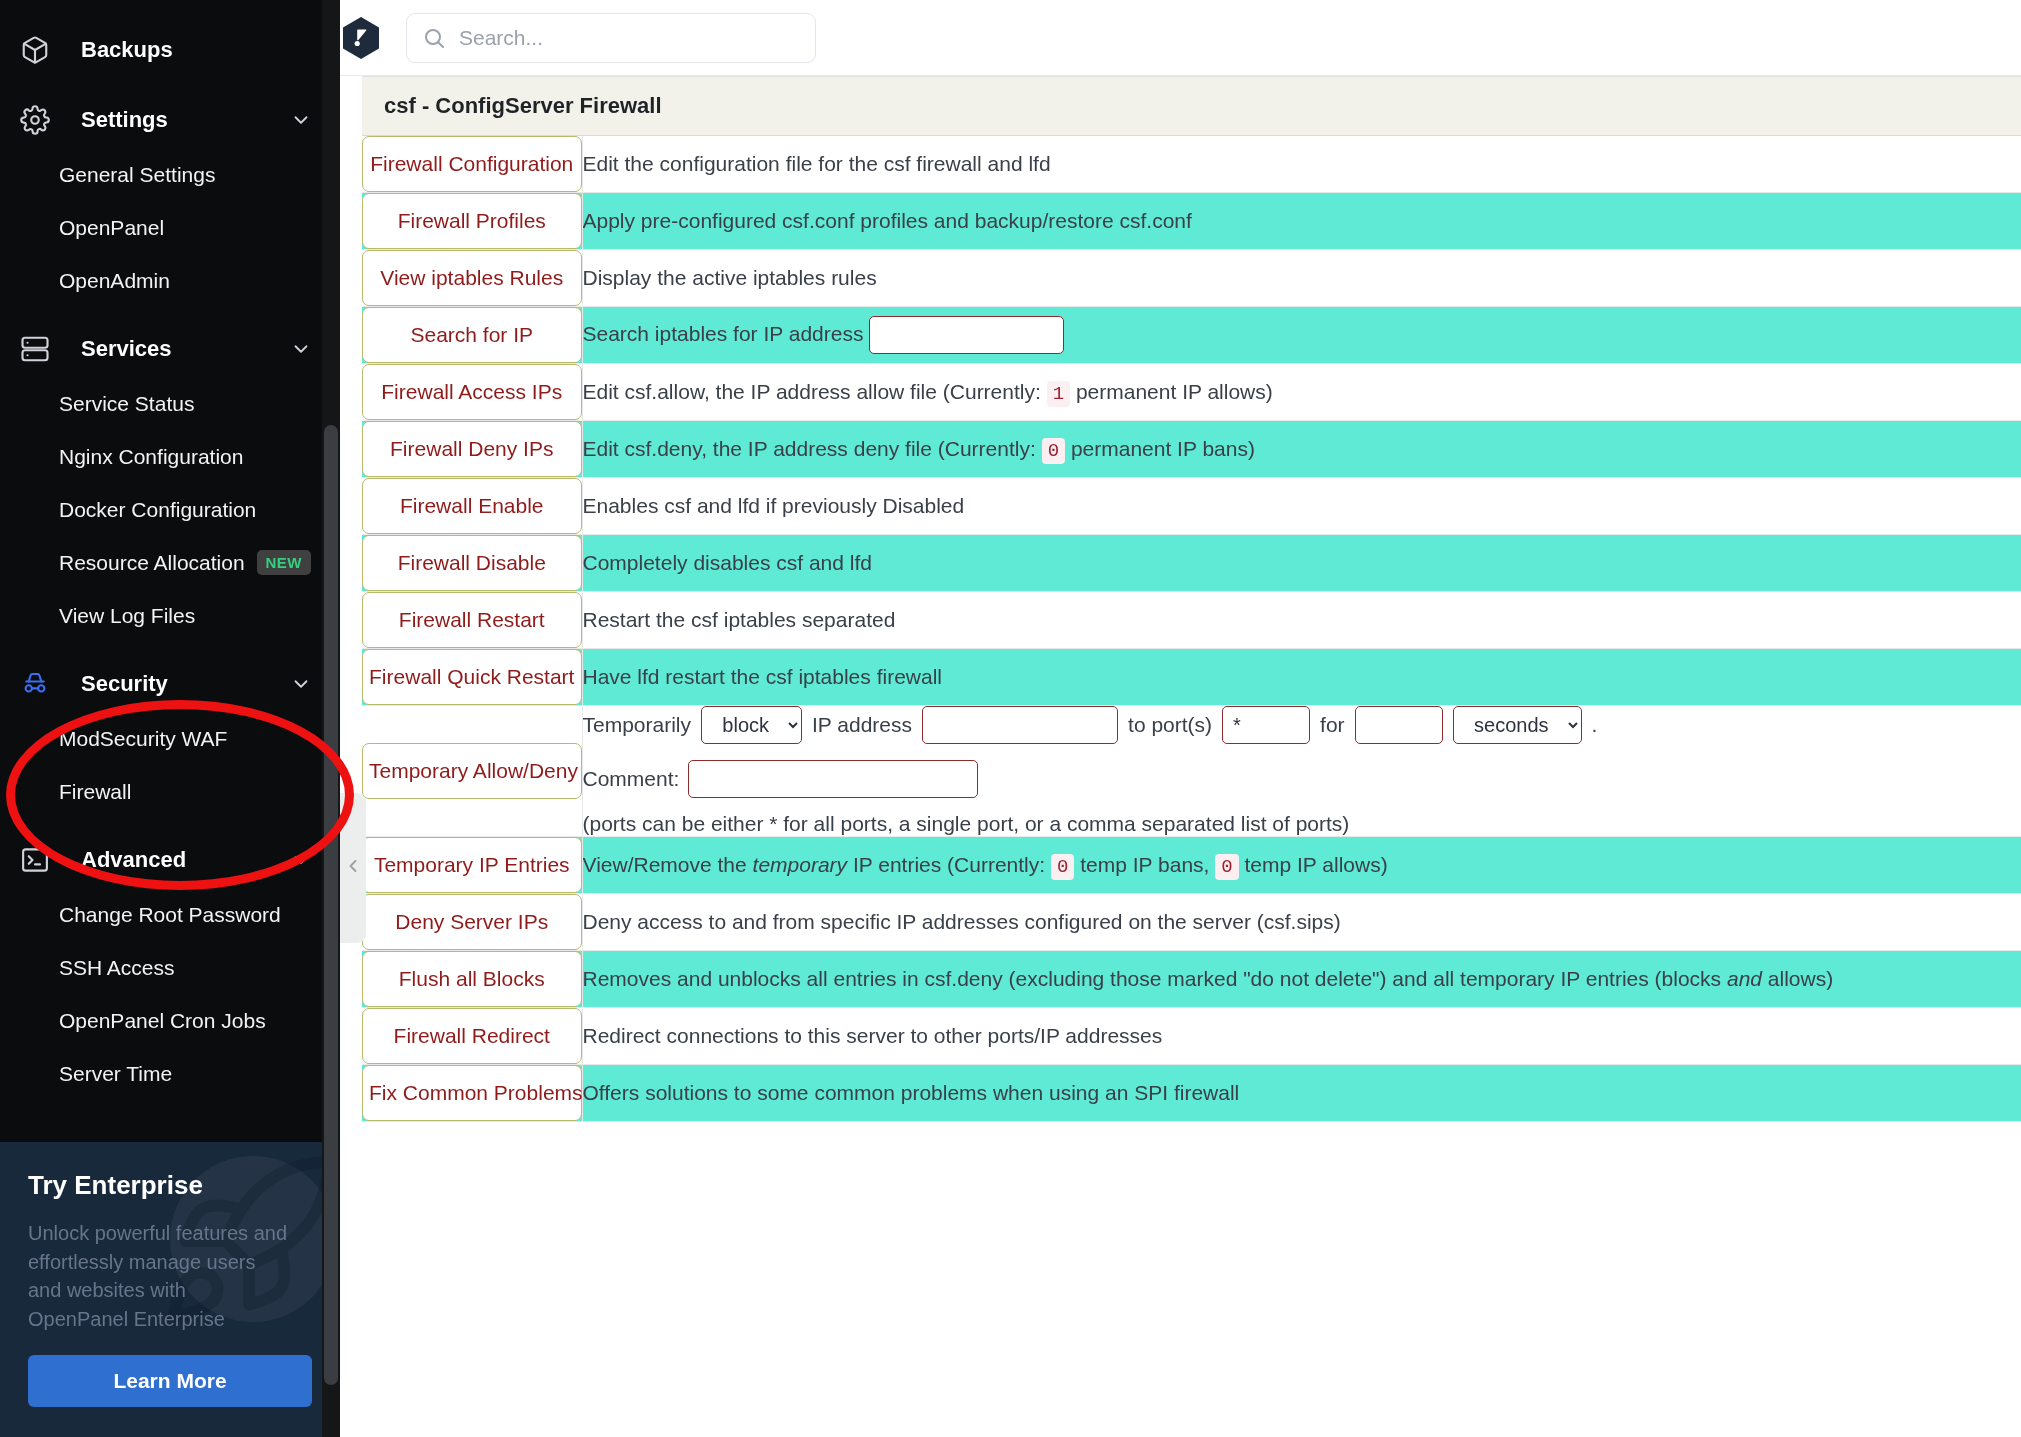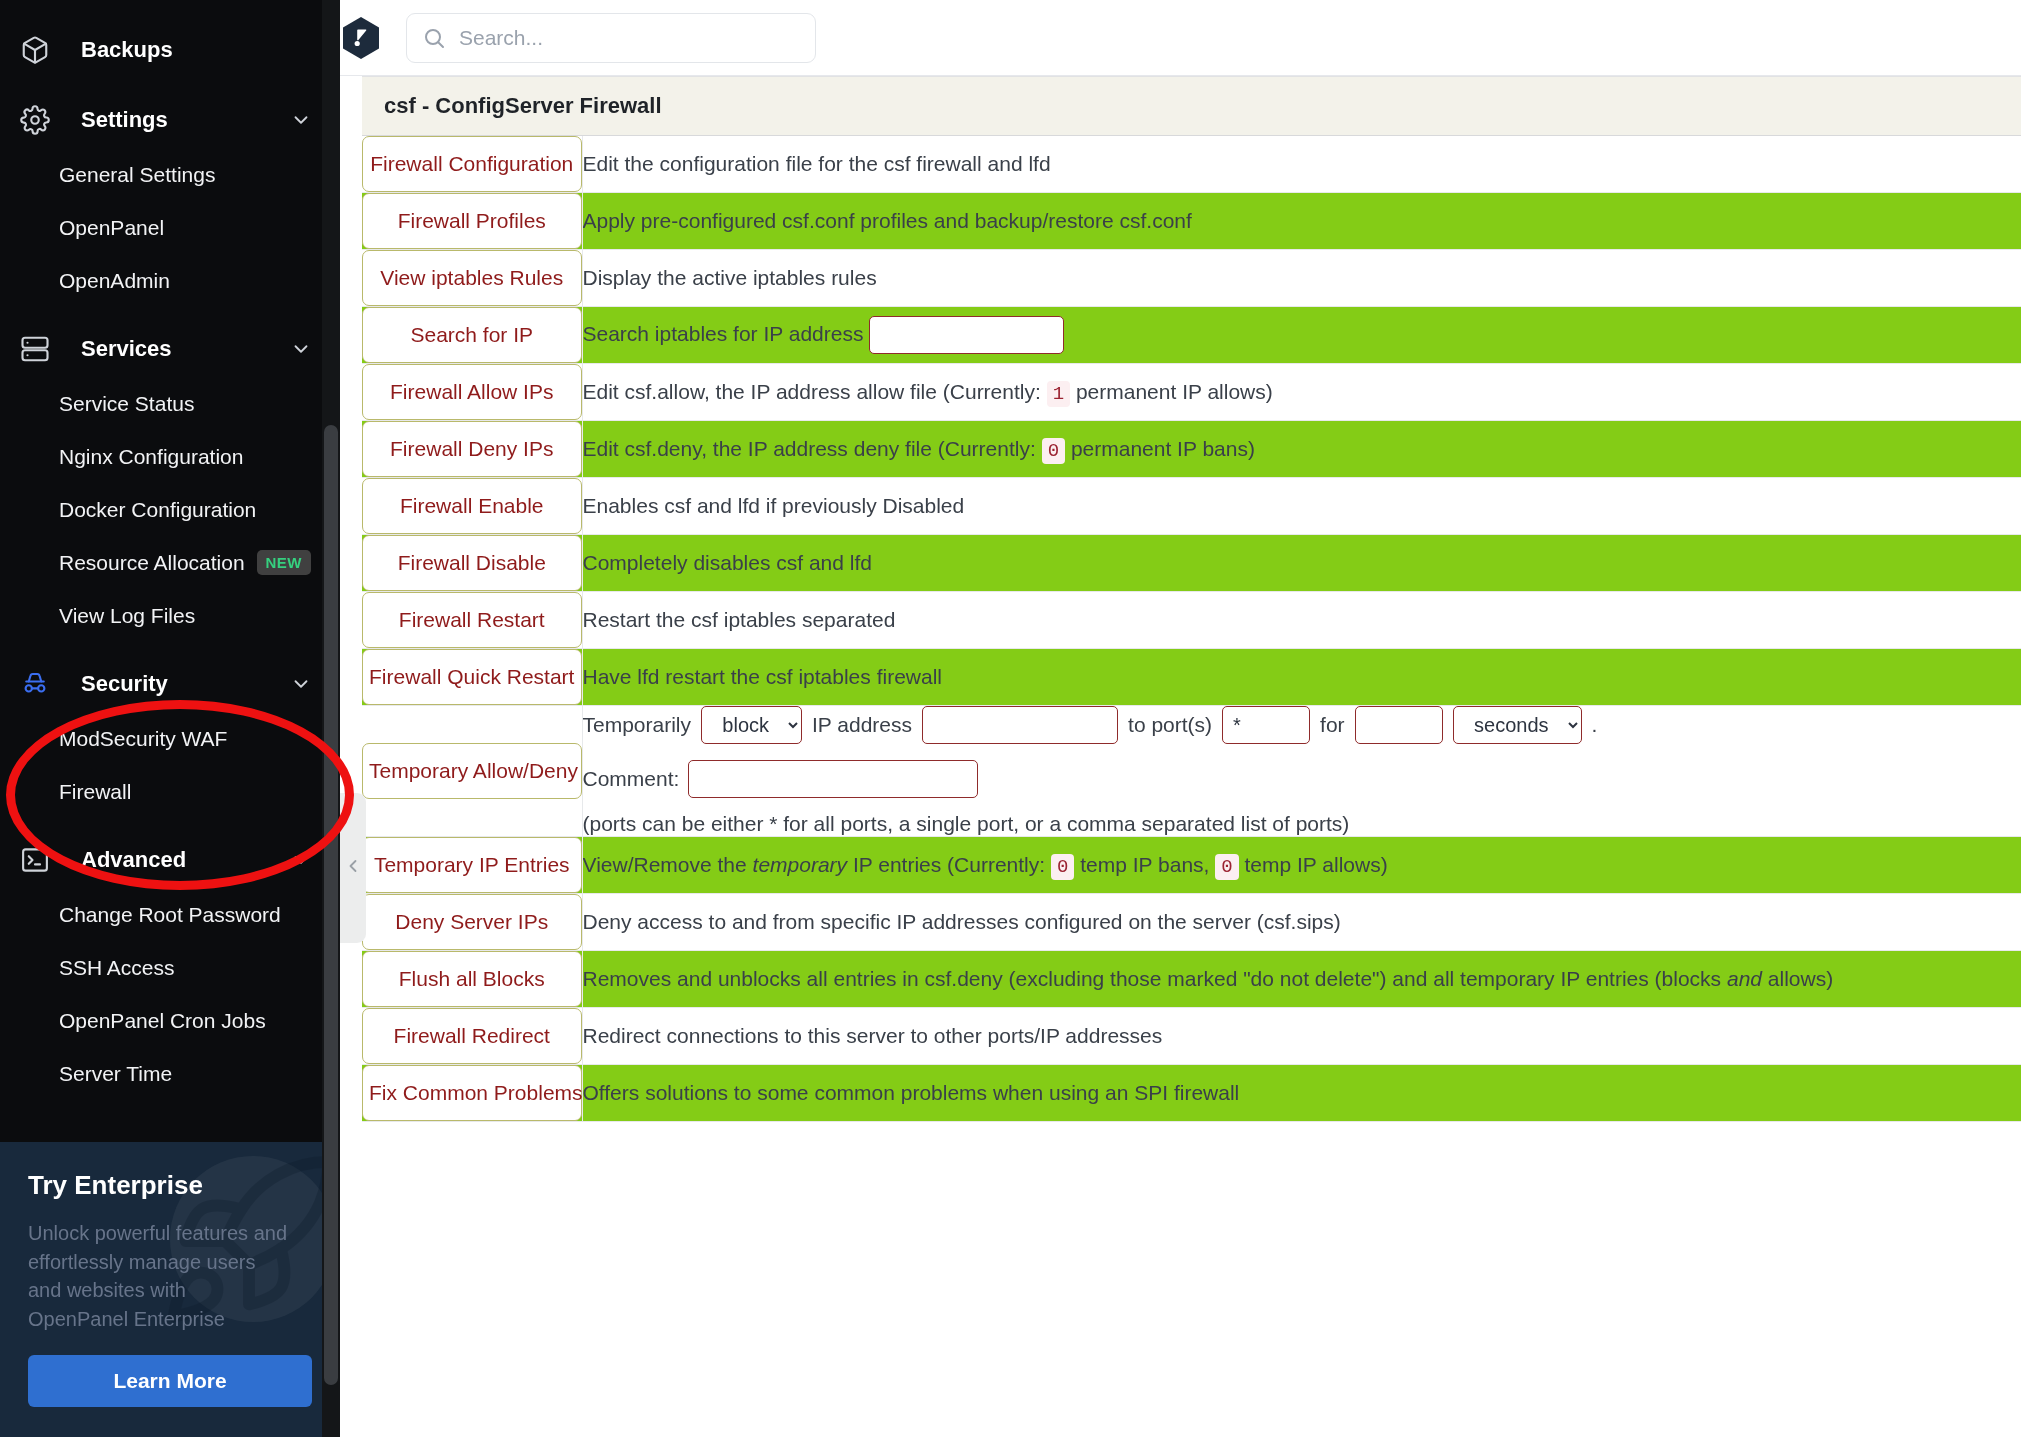--- a/index.html
+++ b/index.html
@@ -183,21 +183,21 @@
     font-size: 22px; font-weight: 700;
     color: #1f2328;
     padding: 16px 0 16px 22px;
   }
   table.csf {
     width: 100%;
     border-collapse: collapse;
     table-layout: fixed;
   }
   table.csf tr { background: #ffffff; }
-  table.csf tr.alt { background: #84cc16; }
+  table.csf tr.alt { background: #5eead4; }
   table.csf td {
     border-bottom: 1px solid #e7e9eb;
     vertical-align: middle;
     padding: 0;
   }
   td.btncol {
     width: 220px;
     border-right: 1px solid #e7e9eb;
     padding: 17px 22px 17px 12px;
   }
@@ -487,21 +487,21 @@
             <button class="csf-btn">Search for IP</button>
           </td>
           <td class="desccol">
             <span>Search iptables for IP address</span>
             <input class="txt-in" style="width: 195px;" type="text" placeholder="">
           </td>
         </tr>
 
         <tr>
           <td class="btncol">
-            <button class="csf-btn">Firewall Allow IPs</button>
+            <button class="csf-btn">Firewall Access IPs</button>
           </td>
           <td class="desccol">
             <span>Edit csf.allow, the IP address allow file (Currently:</span>
             <span class="codenum">1</span>
             <span>permanent IP allows)</span>
           </td>
         </tr>
 
         <tr class="alt">
           <td class="btncol">

